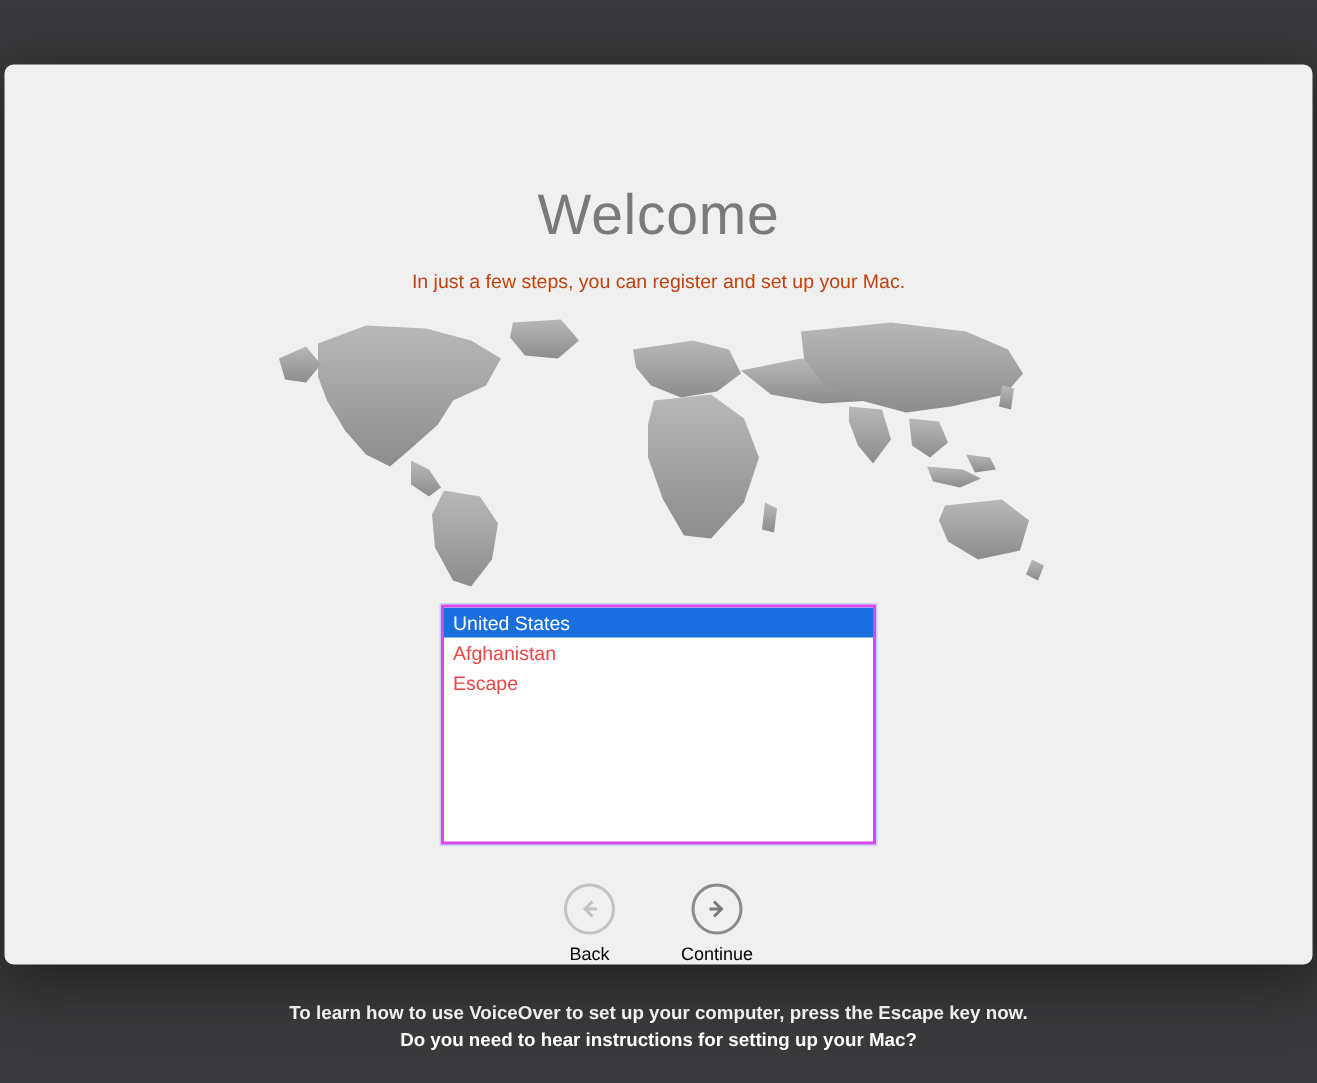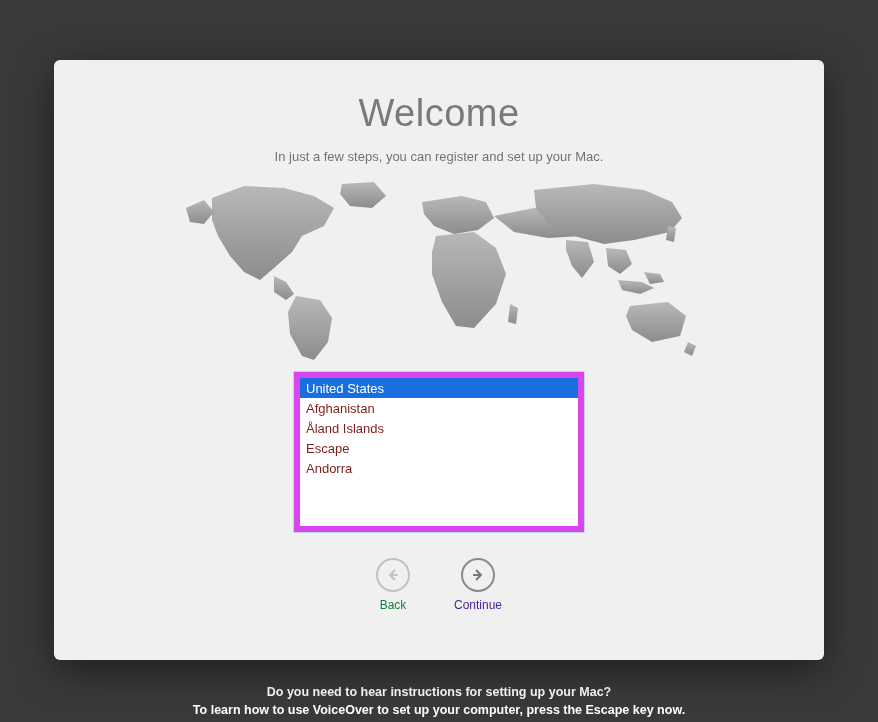--- a/index.html
+++ b/index.html
@@ -12,63 +12,64 @@
       background: #3a3a3c;
       width: 878px;
       height: 722px;
       overflow: hidden;
       display: flex;
       flex-direction: column;
       align-items: center;
     }
     .setup-window {
       background: #f0f0f0;
-      width: 770px;
+      width: 872px;
       height: 600px;
-      margin-top: 60px;
+      margin-top: 43px;
       border-radius: 6px;
       box-shadow: 0 10px 40px rgba(0,0,0,0.5);
       display: flex;
       flex-direction: column;
       align-items: center;
       padding-top: 32px;
       position: relative;
+      justify-content: flex-end;
     }
     .title {
       font-size: 38px;
       font-weight: 300;
       color: #7a7a7a;
       letter-spacing: 0.5px;
     }
     .subtitle {
       font-size: 13px;
-      color: #737373;
+      color: #c2410c;
       margin-top: 14px;
     }
     .world-map {
       margin-top: 14px;
       width: 530px;
       height: 190px;
     }
     .world-map svg {
       width: 100%;
       height: 100%;
     }
     .country-list {
       width: 290px;
       height: 160px;
-      border: 6px solid #d946ef;
+      border: 2px solid #d946ef;
       background: #ffffff;
       overflow: hidden;
       margin-top: 4px;
       box-shadow: 0 0 0 1px rgba(106,166,232,0.35);
     }
     .country-item {
       font-size: 13px;
-      color: #7f1d1d;
+      color: #ef4444;
       padding: 2px 6px 1px 6px;
       line-height: 17px;
       cursor: default;
       white-space: nowrap;
     }
     .country-item.selected {
       background: #1a6fe0;
       color: #ffffff;
     }
     .nav-buttons {
@@ -90,25 +91,25 @@
       border: 2px solid #8a8a8a;
       border-radius: 50%;
       display: flex;
       align-items: center;
       justify-content: center;
     }
     .nav-btn.disabled .nav-circle {
       border-color: #c2c2c2;
     }
     .nav-btn.disabled .nav-label {
-      color: #15803d;
+      color: #000000;
     }
     .nav-label {
       font-size: 12px;
-      color: #4c1d95;
+      color: #000000;
     }
     .arrow-svg {
       stroke: #7a7a7a;
       fill: none;
       stroke-width: 2;
     }
     .nav-btn.disabled .arrow-svg {
       stroke: #c2c2c2;
     }
     .footer-note {
@@ -168,23 +169,21 @@
         <path d="M456 128 L494 124 L512 138 L506 158 L478 164 L458 152 L452 138 Z"></path>
 
         <path d="M514 164 L522 168 L518 178 L510 174 Z"></path>
       </g>
     </svg>
   </div>
 
   <div class="country-list" id="country-list">
       <div class="country-item selected">United States</div>
       <div class="country-item">Afghanistan</div>
-      <div class="country-item">Åland Islands</div>
       <div class="country-item">Escape</div>
-      <div class="country-item">Andorra</div>
     </div>
 
   <div class="nav-buttons">
     <div class="nav-btn disabled">
       <div class="nav-circle">
         <svg class="arrow-svg" width="16" height="16" viewBox="0 0 16 16">
           <path d="M10 3 L5 8 L10 13 M5 8 L13 8"></path>
         </svg>
       </div>
       <div class="nav-label">Back</div>
@@ -194,15 +193,15 @@
         <svg class="arrow-svg" width="16" height="16" viewBox="0 0 16 16">
           <path d="M6 3 L11 8 L6 13 M11 8 L3 8"></path>
         </svg>
       </div>
       <div class="nav-label">Continue</div>
     </div>
   </div>
 </div>
 
 <div class="footer-note">
+  <div>To learn how to use VoiceOver to set up your computer, press the Escape key now.</div>
   <div>Do you need to hear instructions for setting up your Mac?</div>
-  <div>To learn how to use VoiceOver to set up your computer, press the Escape key now.</div>
 </div>
 
 </body></html>

